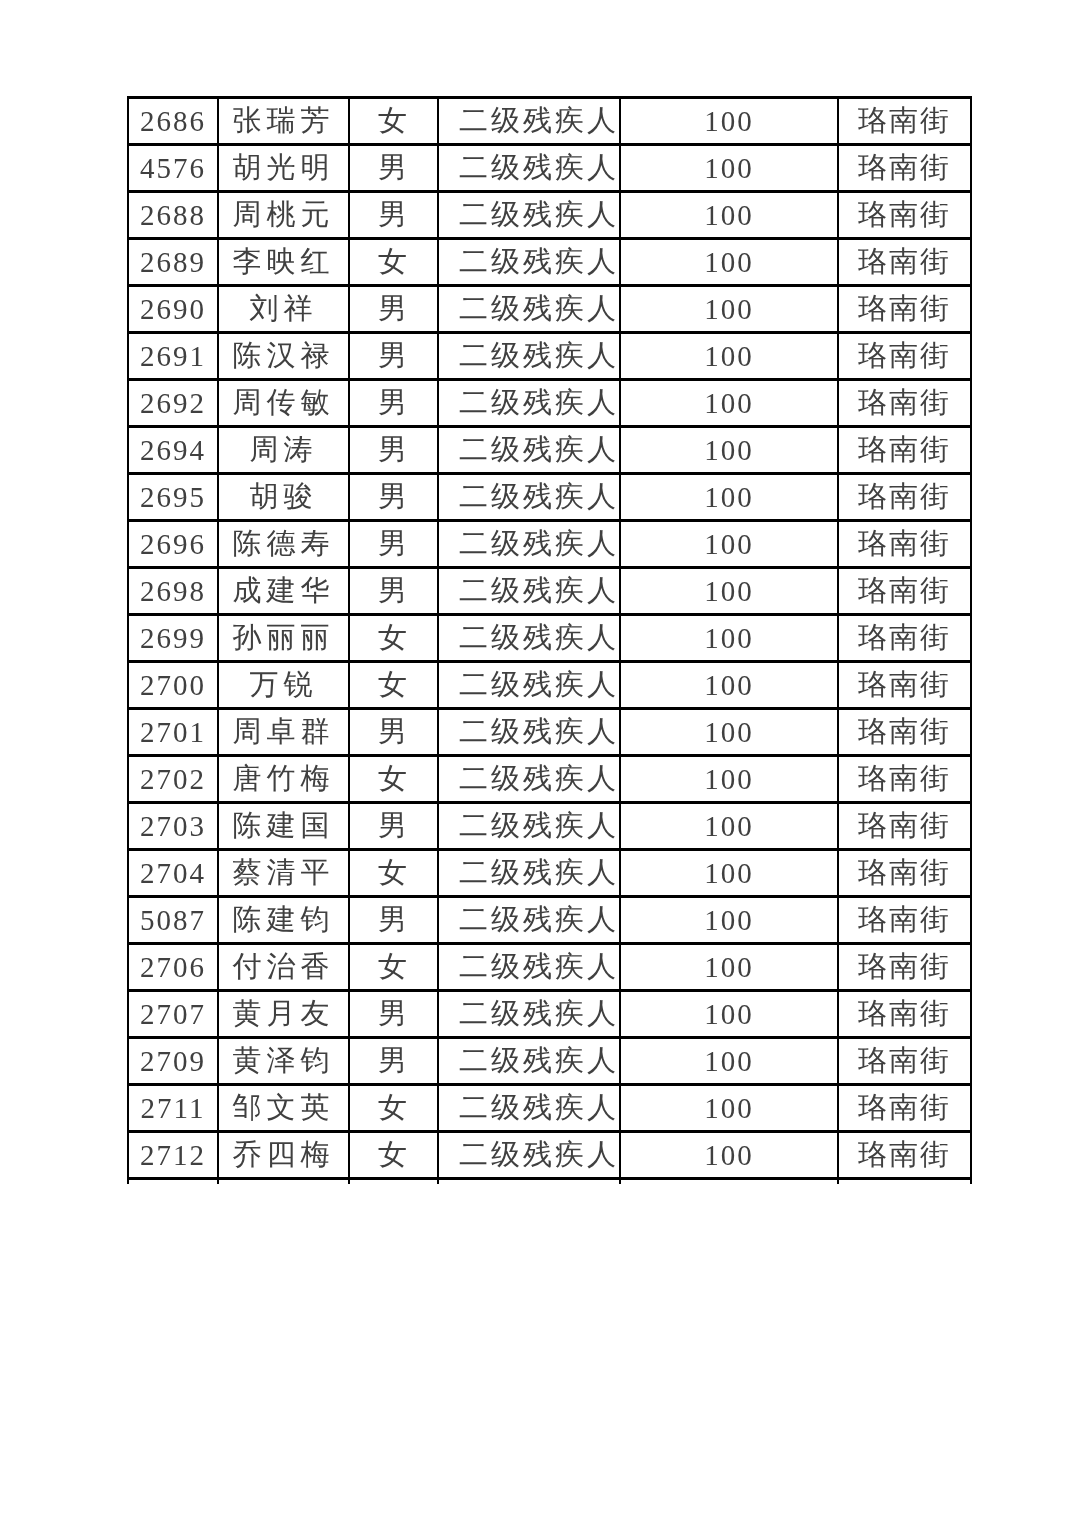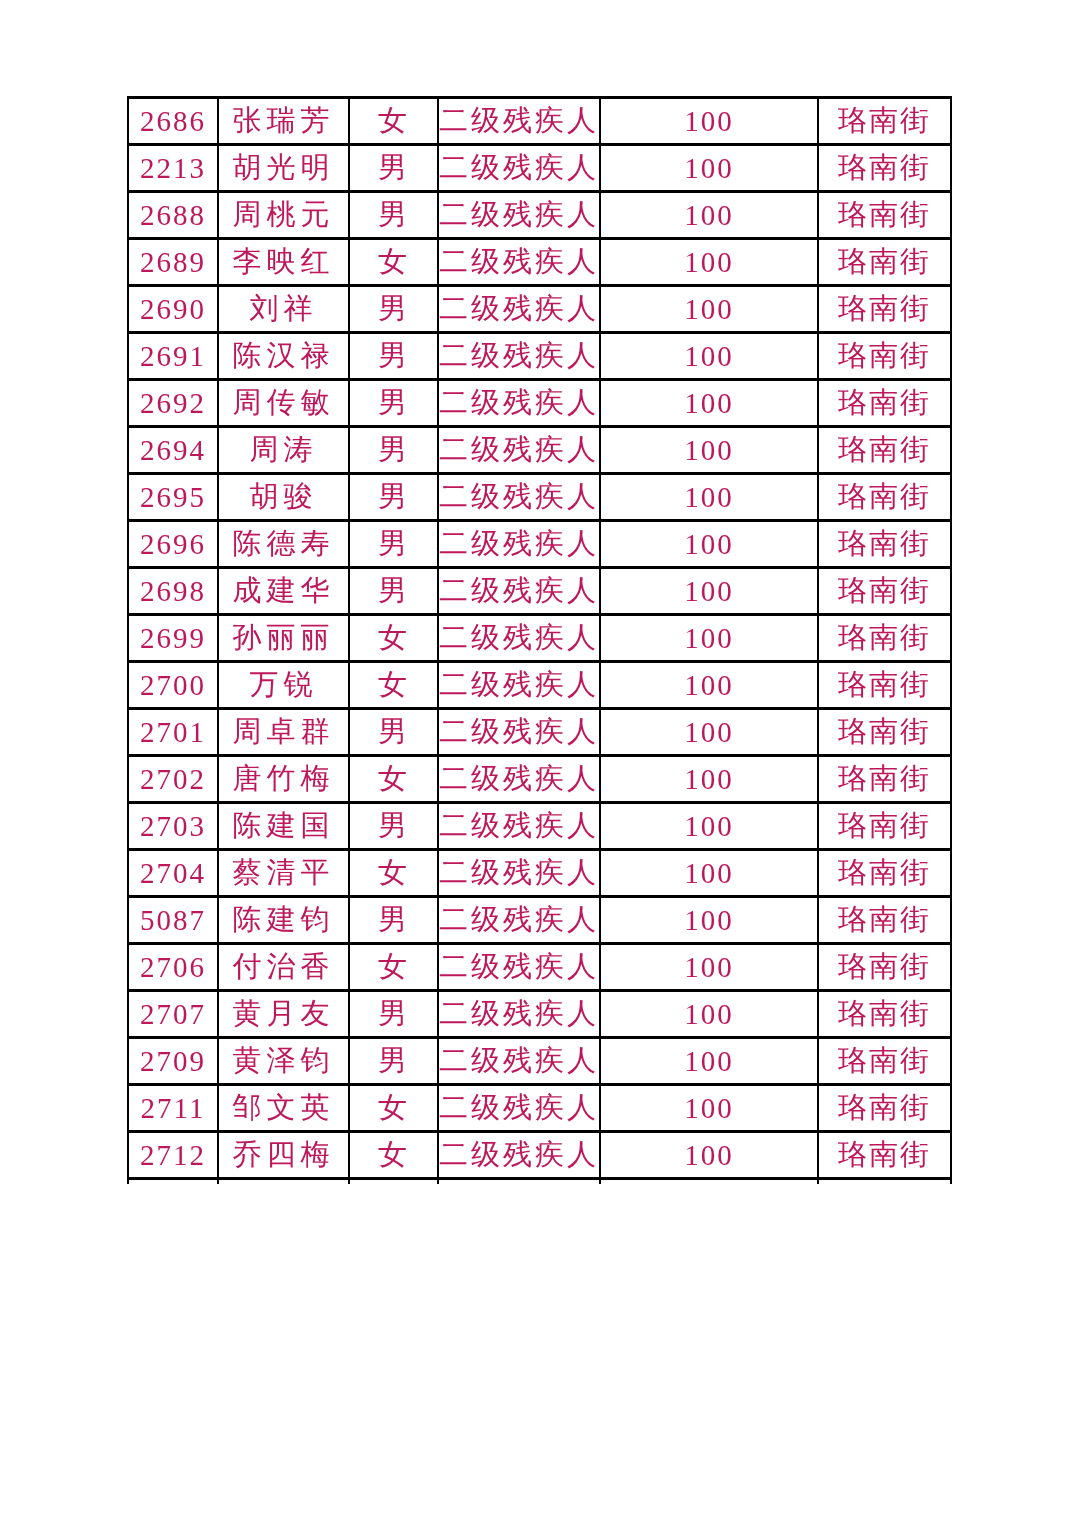--- a/index.html
+++ b/index.html
@@ -7,21 +7,21 @@
     padding: 0;
     background: #ffffff;
   }
   .page {
     position: relative;
     width: 1074px;
     height: 1184px;
     background: #ffffff;
     overflow: hidden;
     font-family: "Liberation Serif", "DejaVu Serif", serif;
-    color: #be185d;
+    color: #404040;
     text-decoration: underline;
   }
   table.roster {
     position: absolute;
     left: 127px;
     top: 96px;
     border-collapse: collapse;
     table-layout: fixed;
     font-size: 29px;
   }
@@ -36,20 +36,21 @@
     vertical-align: middle;
     letter-spacing: 2px;
     white-space: nowrap;
     overflow: hidden;
   }
   table.roster td.col-name {
     letter-spacing: 5px;
   }
   table.roster td.col-category {
     letter-spacing: 3px;
+    padding-left: 20px;
   }
   col.c-id       { width: 90px;  }
   col.c-name     { width: 131px; }
   col.c-gender   { width: 89px;  }
   col.c-category { width: 158px; }
   col.c-amount   { width: 218px; }
   col.c-street   { width: 133px; }
 </style>
 </head>
 <body>
@@ -67,21 +68,21 @@
     <tbody>
         <tr>
           <td class="col-id">2686</td>
           <td class="col-name">张瑞芳</td>
           <td class="col-gender">女</td>
           <td class="col-category">二级残疾人</td>
           <td class="col-amount">100</td>
           <td class="col-street">珞南街</td>
         </tr>
         <tr>
-          <td class="col-id">2213</td>
+          <td class="col-id">4576</td>
           <td class="col-name">胡光明</td>
           <td class="col-gender">男</td>
           <td class="col-category">二级残疾人</td>
           <td class="col-amount">100</td>
           <td class="col-street">珞南街</td>
         </tr>
         <tr>
           <td class="col-id">2688</td>
           <td class="col-name">周桃元</td>
           <td class="col-gender">男</td>

